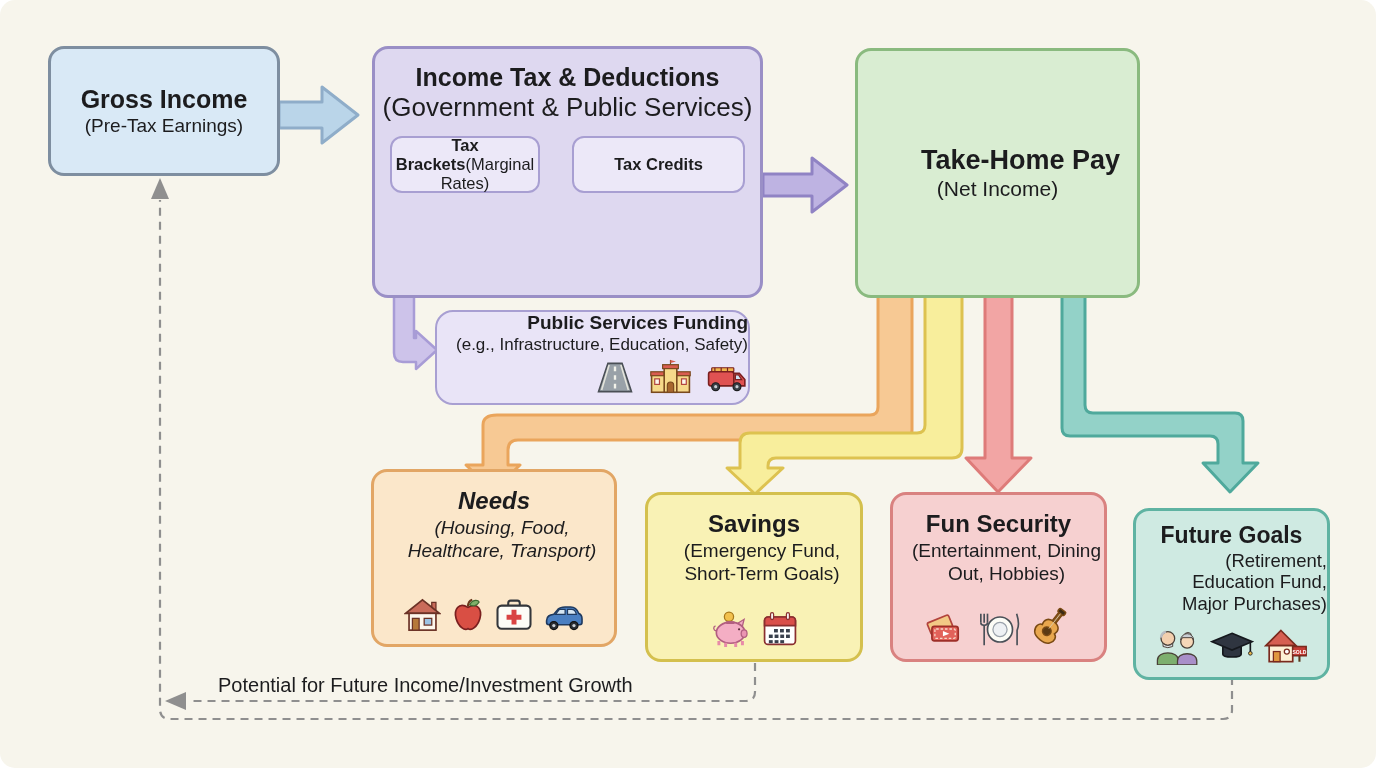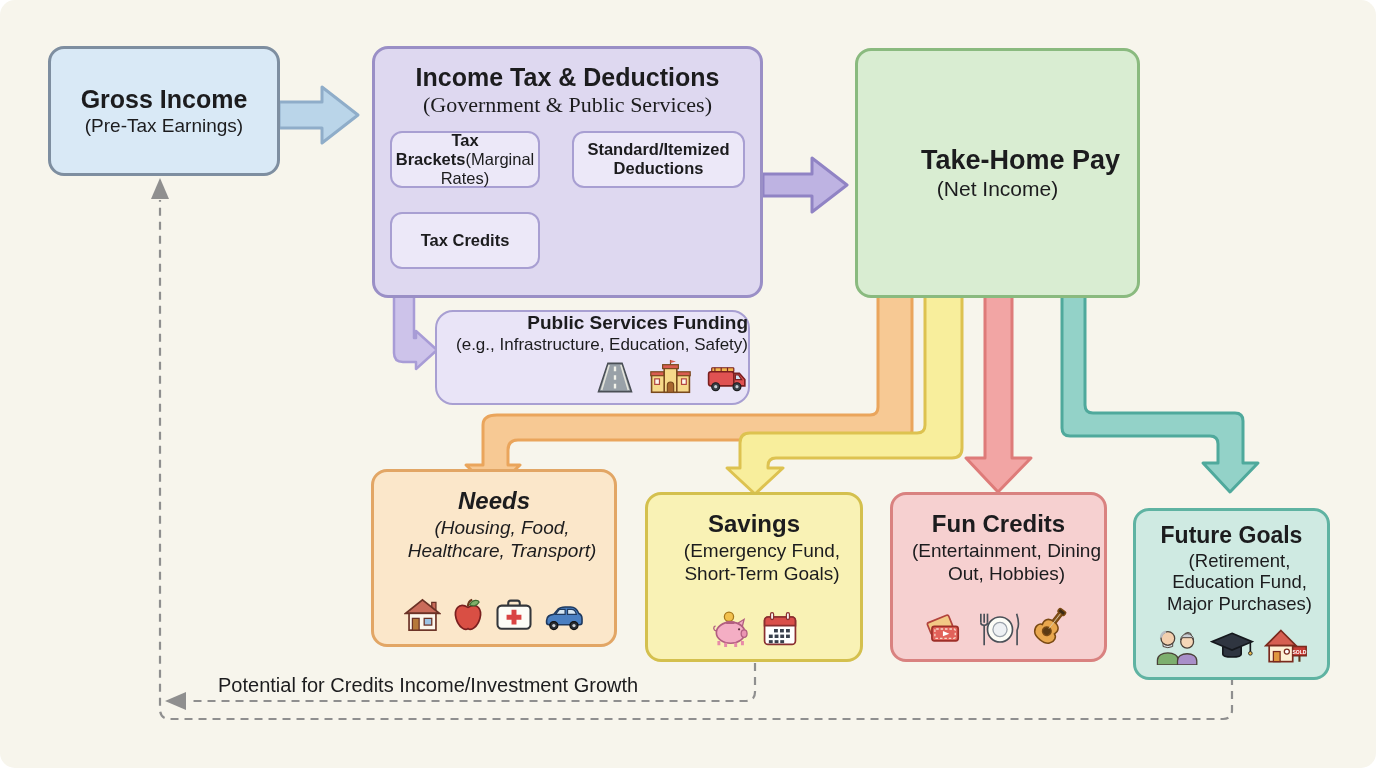--- a/index.html
+++ b/index.html
@@ -9,21 +9,21 @@
   .node{position:absolute;box-sizing:border-box;border-radius:16px;border:3px solid #999;
         display:flex;flex-direction:column;align-items:center;text-align:center;z-index:2;}
   .t1{font-weight:700;line-height:1.2;}
   .t2{font-weight:400;line-height:1.22;}
   .center-v{justify-content:center;}
   
   .gross{left:48px;top:46px;width:232px;height:130px;}
   .gross .t1{font-size:25px;} .gross .t2{font-size:19px;}
   
   .tax{left:372px;top:46px;width:391px;height:252px;padding-top:13px;}
-  .tax .t1{font-size:25px;} .tax .t2{font-size:22px;font-family:Liberation Serif, serif;}
+  .tax .t1{font-size:25px;} .tax .t2{font-size:26px;}
   .tax-grid{margin-top:12px;width:100%;box-sizing:border-box;padding:0 15px;
             display:grid;grid-template-columns:150px 173px;justify-content:space-between;row-gap:24px;}
   .cell{height:57px;background:#ece8f8;border:2px solid #a89fd2;border-radius:12px;
         display:flex;align-items:center;justify-content:center;padding:2px 6px;box-sizing:border-box;}
   .cell-text{font-size:16.5px;line-height:1.15;}
   .cell-text .lbl{font-weight:700;}
   .cell-text .sub{font-weight:500;margin-left:0;}
   
   .takehome{left:855px;top:48px;width:285px;height:250px;}
   .takehome .t1{font-size:27px;margin-left:46px;} .takehome .t2{font-size:21px;}
@@ -31,21 +31,21 @@
   .pubserv{left:435px;top:310px;width:315px;height:95px;border-width:2.5px;border-radius:18px;align-items:flex-end;}
   .pubserv .t1{font-size:19px;} .pubserv .t2{font-size:17px;}
   .pubserv .icon-row{margin-top:3px;gap:16px;}
   
   .bottom .t1{font-size:24px;margin-top:2px;}
   .bottom .t2{font-size:19px;padding-left:16px;}
   .needs{left:371px;top:469px;width:246px;height:178px;padding-top:13px;font-style:italic;}
   .savings{left:645px;top:492px;width:218px;height:170px;padding-top:13px;}
   .fun{left:890px;top:492px;width:217px;height:170px;padding-top:13px;}
   .future{left:1133px;top:490px;width:197px;height:172px;padding-top:9px;margin-top:18px;}
-  .future .t1{font-size:23px;} .future .t2{font-size:18.5px;line-height:1.18;}
+  .future .t1{font-size:23px;} .future .t2{font-size:18.5px;line-height:1.18;text-align:right;}
   .icon-row{display:flex;align-items:flex-end;justify-content:center;gap:10px;margin-top:auto;padding-bottom:12px;}
   .icon-row .icon{display:inline-flex;}
   .pubserv .icon-row{padding-bottom:8px;}
   
   .feedback-label{position:absolute;left:218px;top:674px;font-size:20px;z-index:2;}
 </style>
 </head>
 <body>
 
 <div class="canvas" style="background: rgb(247, 245, 236); border-radius: 15px;">
@@ -86,23 +86,20 @@
     <div class="t1">Gross Income</div>
     <div class="t2">(Pre-Tax Earnings)</div>
   </div>
 
   <div class="node tax" style="background: rgb(222, 216, 240); border-color: rgb(154, 143, 198);">
     <div class="t1">Income Tax &amp; Deductions</div>
     <div class="t2">(Government &amp; Public Services)</div>
     <div class="tax-grid">
       <div class="cell">
         <div class="cell-text"><span class="lbl">Tax Brackets</span><span class="sub">(Marginal Rates)</span></div>
-      </div>
-      <div class="cell">
-        <div class="cell-text"><span class="lbl">Standard/Itemized Deductions</span><span class="sub"></span></div>
       </div>
       <div class="cell">
         <div class="cell-text"><span class="lbl">Tax Credits</span><span class="sub"></span></div>
       </div>
     </div>
   </div>
 
   <div class="node takehome center-v" style="background: rgb(217, 237, 210); border-color: rgb(138, 186, 127);">
     <div class="t1">Take-Home Pay</div>
     <div class="t2">(Net Income)</div>
@@ -226,21 +223,21 @@
               <rect x="8" y="34" width="4.5" height="3.5"></rect>
               <rect x="14.7" y="34" width="4.5" height="3.5"></rect>
               <rect x="21.3" y="34" width="4.5" height="3.5"></rect>
             </g>
           </svg>
         </span>
       </div>
   </div>
 
   <div class="node bottom fun" style="background: rgb(246, 208, 208); border-color: rgb(217, 130, 128);">
-    <div class="t1">Fun Credits</div>
+    <div class="t1">Fun Security</div>
     <div class="t2">(Entertainment, Dining Out, Hobbies)</div>
     <div class="icon-row">
         <span class="icon">
           <svg viewBox="0 0 46 42" width="39" height="36">
             <g transform="rotate(-22 18 16)">
               <rect x="3" y="8" width="27" height="15" rx="2" fill="#f2c985" stroke="#b2433c" stroke-width="2"></rect>
             </g>
             <rect x="7" y="18" width="31" height="17" rx="3" fill="#e2625a" stroke="#9e2f28" stroke-width="2"></rect>
             <rect x="10.5" y="21" width="24" height="11" rx="1.5" fill="none" stroke="#f6d9c9" stroke-width="1.5" stroke-dasharray="3 2.2"></rect>
             <polygon points="20,23.5 27.5,26.5 20,29.5" fill="#ffffff"></polygon>
@@ -305,14 +302,14 @@
             <rect x="11" y="28" width="8" height="12" fill="#e0973f" stroke="#7a2a1e" stroke-width="1.5"></rect>
             <circle cx="27" cy="28" r="3" fill="#ffffff" stroke="#7a2a1e" stroke-width="1.5"></circle>
             <line x1="42" y1="40" x2="42" y2="24" stroke="#5a3a1e" stroke-width="2.5"></line>
             <rect x="34" y="22" width="16" height="11" fill="#c43c35" stroke="#7a2a1e" stroke-width="1.8"></rect>
             <text x="42" y="30.5" font-size="6" font-weight="bold" fill="#ffffff" text-anchor="middle" font-family="Liberation Sans, sans-serif">SOLD</text>
           </svg>
         </span>
       </div>
   </div>
 
-  <div class="feedback-label">Potential for Credits Income/Investment Growth</div>
+  <div class="feedback-label">Potential for Future Income/Investment Growth</div>
 </div>
 
 </body></html>

